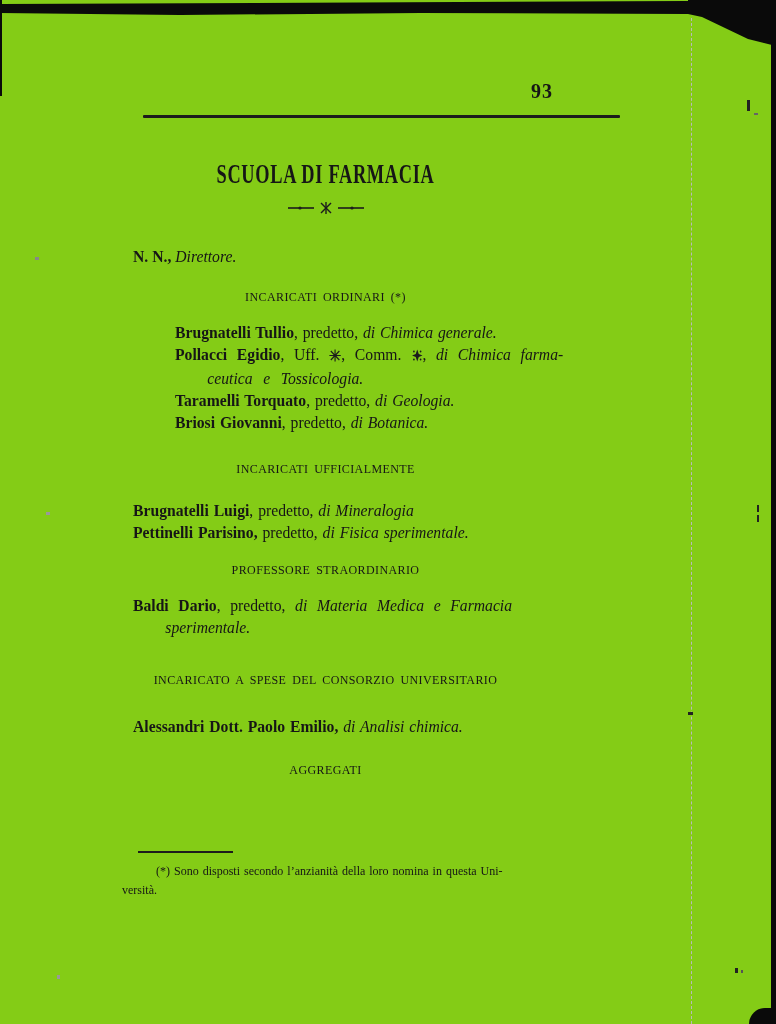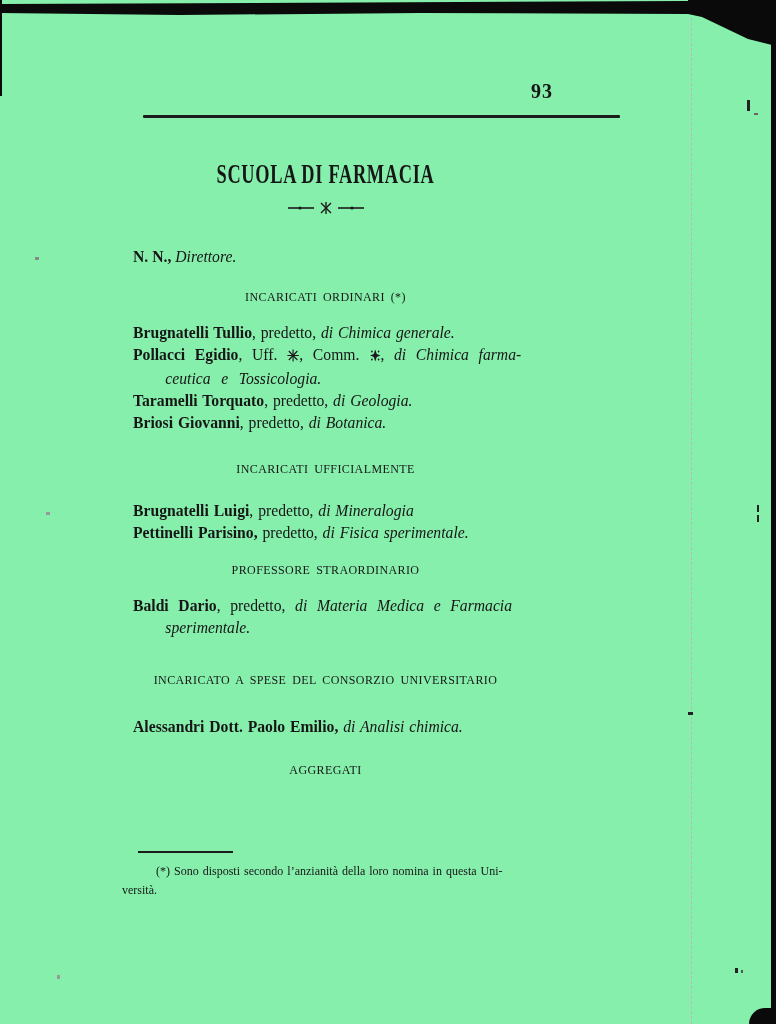--- a/index.html
+++ b/index.html
@@ -1,16 +1,16 @@
 <!DOCTYPE html>
 <html><head>
 <meta charset="utf-8">
 <style>
   html,body{margin:0;padding:0;background:#ffffff;}
-  .page{position:relative;width:776px;height:1024px;background:#86efac;overflow:hidden;
+  .page{position:relative;width:776px;height:1024px;background:#84cc16;overflow:hidden;
         font-family:"Liberation Serif","DejaVu Serif",serif;color:#161616;}
 
   
   .art{position:absolute;pointer-events:none;}
   #top-bar{left:0;top:0;width:776px;height:50px;}
   #right-strip{right:0;top:0;width:5px;height:1024px;background:#0a0a0a;}
   #br-corner{right:0;bottom:0;width:27px;height:16px;background:#0a0a0a;border-top-left-radius:18px;}
   #left-strip{left:0;top:0;width:2px;height:96px;background:#0a0a0a;}
   #fold-line{left:691px;top:18px;height:1006px;width:0;border-left:1px dashed #b9b9b9;}
   .speck{position:absolute;background:#222;pointer-events:none;}
@@ -26,21 +26,21 @@
 
   
   .column{position:absolute;left:133px;top:246px;width:510px;}
   .line{font-size:16.5px;line-height:22px;white-space:nowrap;transform:scaleX(.95);transform-origin:0 50%;}
   .line.indent{padding-left:34px;}
   .seg-b{font-weight:bold;}
   .seg-i{font-style:italic;}
   .heading{font-size:12px;line-height:14px;letter-spacing:.4px;word-spacing:2.5px;
            width:385px;text-align:center;white-space:nowrap;}
   .section .entries{margin-top:0;}
-  #sec-0 .heading{margin-top:22px;} #sec-0 .entries{margin-top:18px;}
+  #sec-0 .heading{margin-top:22px;} #sec-0 .entries{margin-top:18px;margin-left:42px;}
   #sec-1 .heading{margin-top:19px;} #sec-1 .entries{margin-top:18px;}
   #sec-2 .heading{margin-top:28px;} #sec-2 .entries{margin-top:24px;}
   #sec-3 .heading{margin-top:34px;} #sec-3 .entries{margin-top:29px;}
   #sec-4 .heading{margin-top:25px;} #sec-4 .entries{margin-top:19px;}
 
   .insignia{display:inline-block;vertical-align:-2px;}
 
   
   .footnote{position:absolute;left:122px;top:851px;width:515px;}
   .fn-rule{width:95px;height:2px;background:#1c1c1c;margin-left:16px;}

